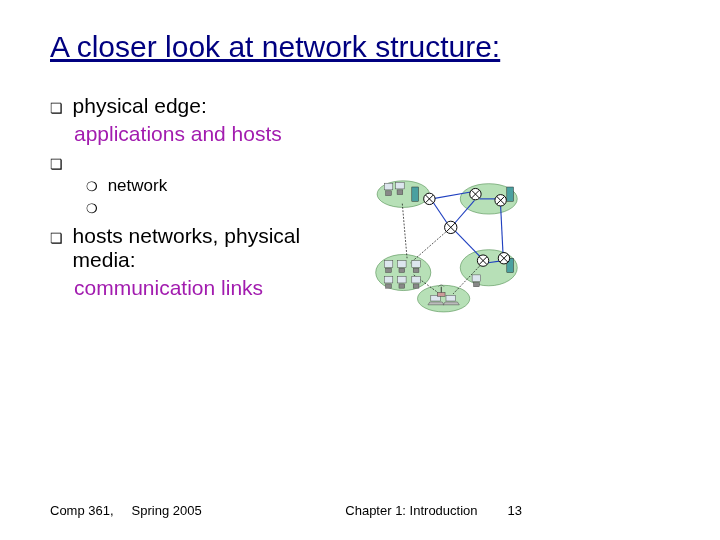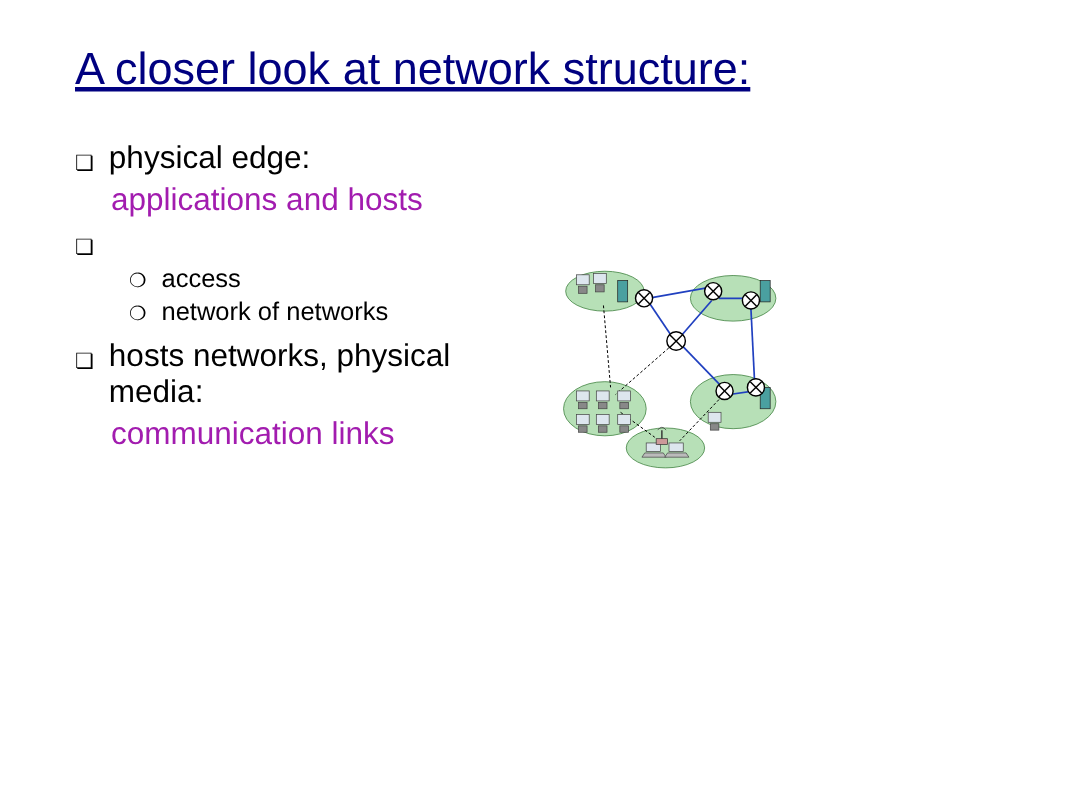--- a/index.html
+++ b/index.html
@@ -34,25 +34,24 @@
         <span class="marker">❏</span>
         <span>physical edge:</span>
       </div>
       <div class="bullet-l1-cont">applications and hosts</div>
 
       <div class="bullet-l1">
         <span class="marker">❏</span>
       </div>
       <div class="bullet-l2">
         <span class="marker">❍</span>
-        <span>access</span>
+        <span>network</span>
       </div>
       <div class="bullet-l2">
         <span class="marker">❍</span>
-        <span>network of networks</span>
       </div>
 
       <div class="bullet-l1" style="margin-top:8px">
         <span class="marker">❏</span>
         <span>hosts networks, physical media:</span>
       </div>
       <div class="bullet-l1-cont">communication links</div>
     </div>
 
     <div class="diagram">
@@ -156,13 +155,21 @@
           <g>
               <circle cx="282" cy="180" r="12"></circle>
               <line x1="274" y1="172" x2="290" y2="188"></line>
               <line x1="290" y1="172" x2="274" y2="188"></line>
             </g>
         </g>
       </svg>
     </div>
   </div>
 
+  <div class="footer">
+    <span class="left">Comp 361,</span>
+    <span style="width:18px"></span>
+    <span>Spring 2005</span>
+    <span class="spacer"></span>
+    <span class="mid">Chapter 1: Introduction</span>
+    <span class="right">13</span>
+  </div>
 </div>
 
 </body></html>

